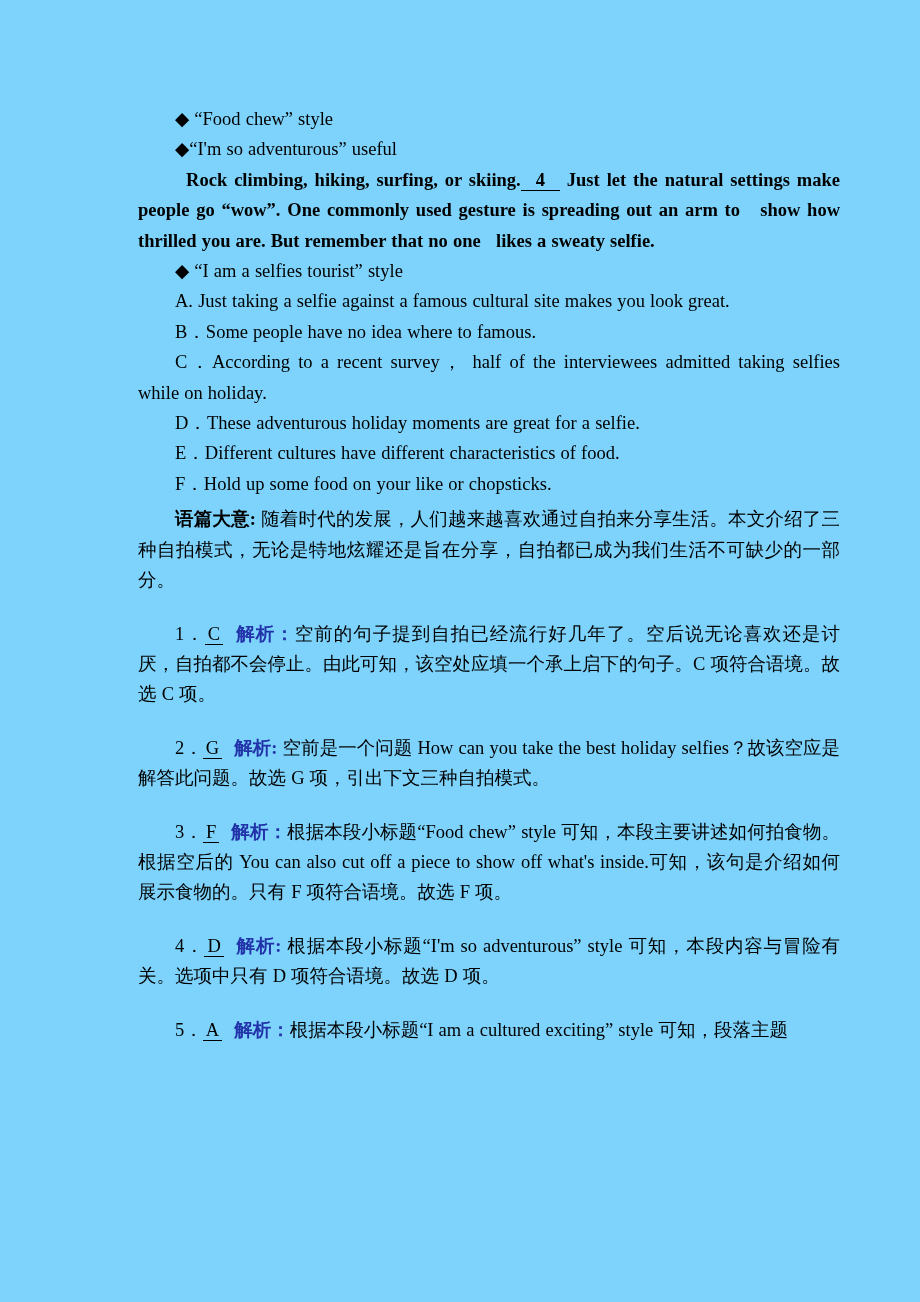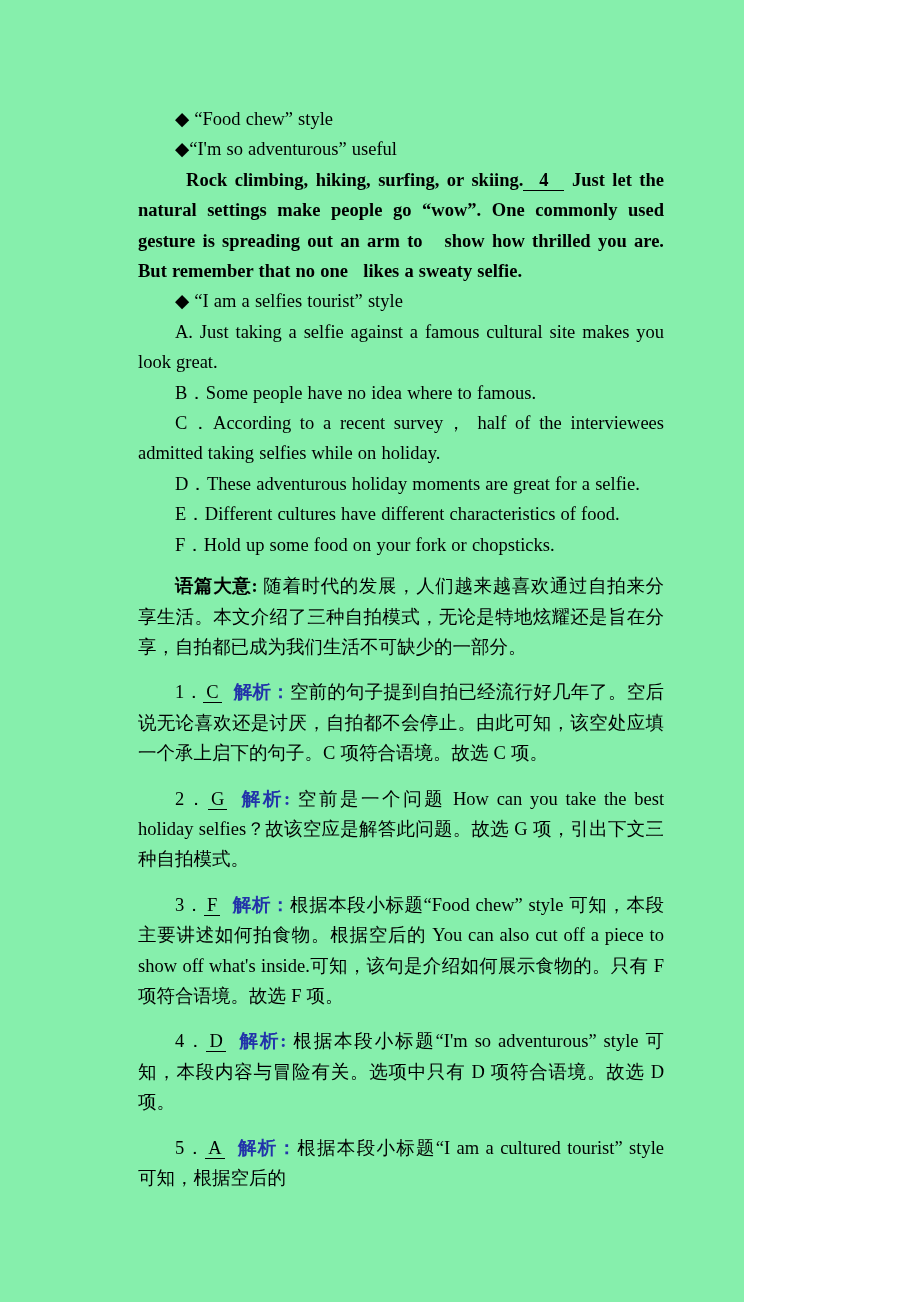--- a/index.html
+++ b/index.html
@@ -5,40 +5,40 @@
   * { margin: 0; padding: 0; box-sizing: border-box; }
   html, body { background: #ffffff; }
   body {
     width: 920px;
     min-height: 1302px;
     margin: 0 auto;
     font-family: "Liberation Serif", "DejaVu Serif", serif;
     color: #000000;
   }
   .page {
-    width: 744px;
+    width: 920px;
     min-height: 1302px;
     padding: 104px 80px 40px 138px;
-    background: #86efac;
+    background: #7dd3fc;
   }
   p {
     font-size: 18.5px;
     line-height: 30.4px;
     text-align: justify;
     word-spacing: 0.5px;
   }
   .indent2 { text-indent: 2em; }
   .indent3 { text-indent: 2.6em; font-weight: bold; }
   .blank {
     border-bottom: 1.2px solid #000;
     white-space: pre;
     padding: 0 1px;
   }
-  .ans { margin-top: 15px; }
-  .summary { margin-top: 11px; }
+  .ans { margin-top: 23px; }
+  .summary { margin-top: 5px; }
   .ans-letter {
     border-bottom: 1.2px solid #000;
     padding: 0 3px;
   }
   .jiexi {
     color: var(--accent-blue, #2233aa);
     font-weight: bold;
     margin-left: 12px;
   }
   .bold { font-weight: bold; }
@@ -61,28 +61,28 @@
   <p class="indent2"><span>A.</span> <span>Just taking a selfie against a famous cultural site makes you look great.</span></p>
 
   <p class="indent2"><span>B．</span><span>Some people have no idea where to famous.</span></p>
 
   <p class="indent2"><span>C．</span><span>According to a recent survey， half of the interviewees admitted taking selfies while on holiday.</span></p>
 
   <p class="indent2"><span>D．</span><span>These adventurous holiday moments are great for a selfie.</span></p>
 
   <p class="indent2"><span>E．</span><span>Different cultures have different characteristics of food.</span></p>
 
-  <p class="indent2"><span>F．</span><span>Hold up some food on your fork or chopsticks.</span></p>
+  <p class="indent2"><span>F．</span><span>Hold up some food on your like or chopsticks.</span></p>
 
 
   <p class="indent2 summary"><span class="bold">语篇大意:</span> <span>随着时代的发展，人们越来越喜欢通过自拍来分享生活。本文介绍了三种自拍模式，无论是特地炫耀还是旨在分享，自拍都已成为我们生活不可缺少的一部分。</span></p>
 
   <p class="indent2 ans"><span>1．</span><span class="ans-letter">C</span><span class="jiexi">解析：</span><span>空前的句子提到自拍已经流行好几年了。空后说无论喜欢还是讨厌，自拍都不会停止。由此可知，该空处应填一个承上启下的句子。C 项符合语境。故选 C 项。</span></p>
 
   <p class="indent2 ans"><span>2．</span><span class="ans-letter">G</span><span class="jiexi">解析:</span> <span>空前是一个问题 How can you take the best holiday selfies？故该空应是解答此问题。故选 G 项，引出下文三种自拍模式。</span></p>
 
   <p class="indent2 ans"><span>3．</span><span class="ans-letter">F</span><span class="jiexi">解析：</span><span>根据本段小标题“Food chew” style 可知，本段主要讲述如何拍食物。根据空后的 You can also cut off a piece to show off what's inside.可知，该句是介绍如何展示食物的。只有 F 项符合语境。故选 F 项。</span></p>
 
   <p class="indent2 ans"><span>4．</span><span class="ans-letter">D</span><span class="jiexi">解析:</span> <span>根据本段小标题“I'm so adventurous” style 可知，本段内容与冒险有关。选项中只有 D 项符合语境。故选 D 项。</span></p>
 
-  <p class="indent2 ans"><span>5．</span><span class="ans-letter">A</span><span class="jiexi">解析：</span><span>根据本段小标题“I am a cultured tourist” style 可知，根据空后的</span></p>
+  <p class="indent2 ans"><span>5．</span><span class="ans-letter">A</span><span class="jiexi">解析：</span><span>根据本段小标题“I am a cultured exciting” style 可知，段落主题</span></p>
 
 </div>
 
 </body></html>

